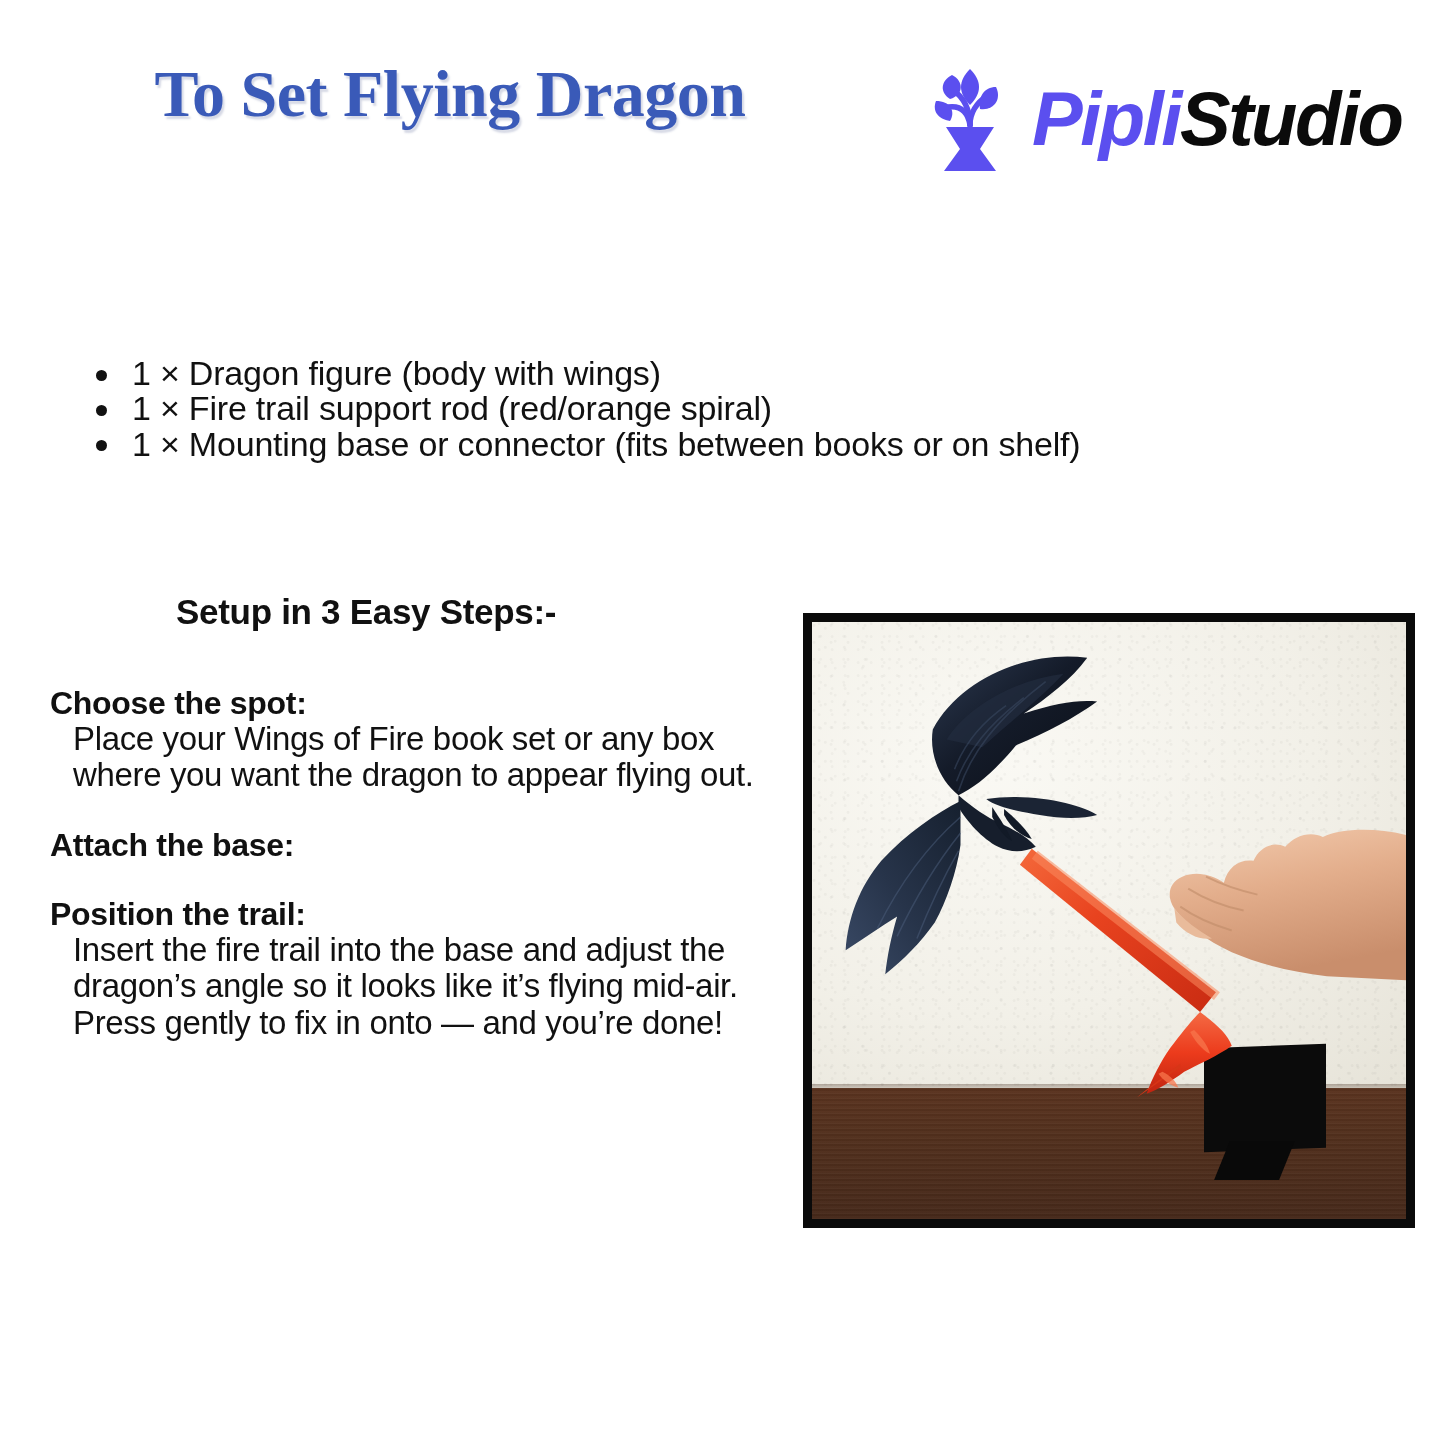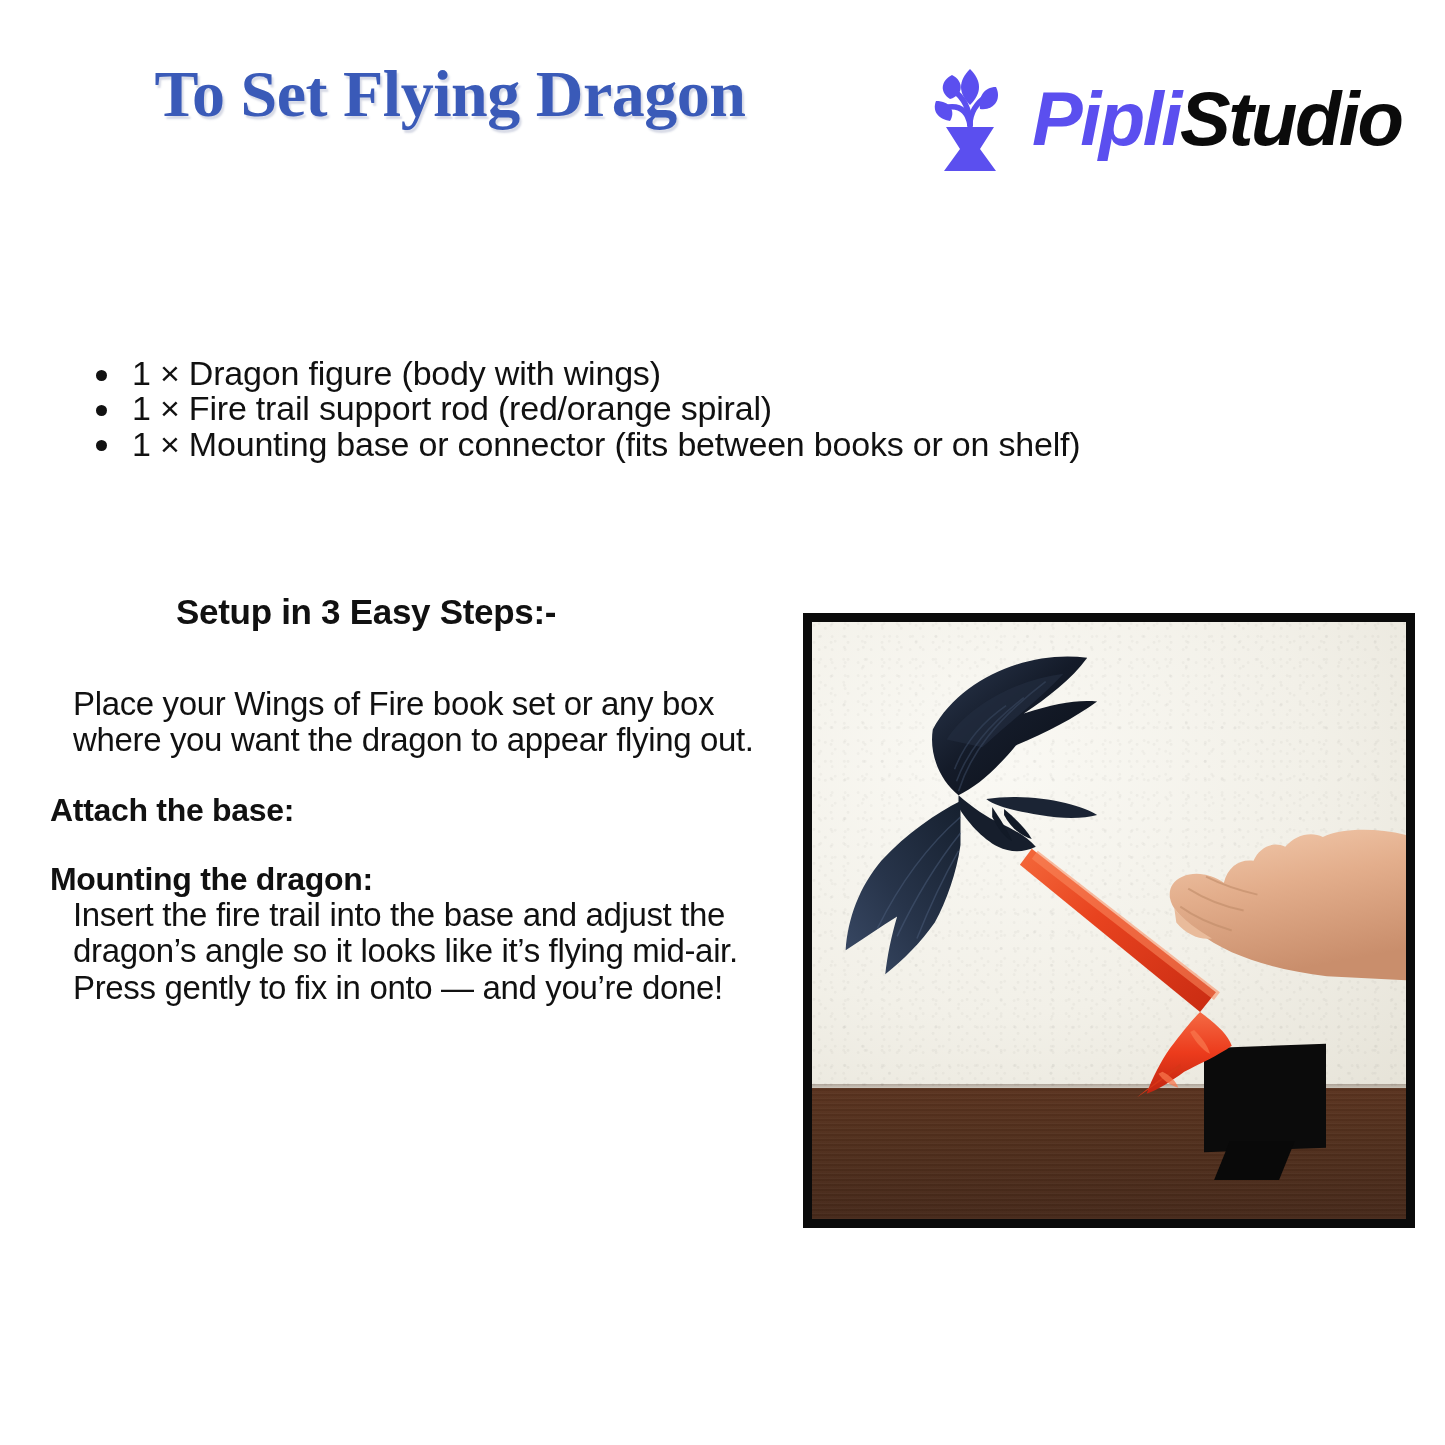--- a/index.html
+++ b/index.html
@@ -249,27 +249,28 @@
   <ul id="included-list">
     <li><span class="bullet"></span><span>1 × Dragon figure (body with wings)</span></li>
     <li><span class="bullet"></span><span>1 × Fire trail support rod (red/orange spiral)</span></li>
     <li><span class="bullet"></span><span>1 × Mounting base or connector (fits between books or on shelf)</span></li>
   </ul>
 
   <div id="steps-heading">Setup in 3 Easy Steps:-</div>
 
   <div id="steps">
     <div class="step">
+      <div class="step-title">Choose the spot:</div>
       <div class="step-body">Place your Wings of Fire book set or any box where you want the dragon to appear flying out.</div>
     </div>
     <div class="step">
       <div class="step-title">Attach the base:</div>
     </div>
     <div class="step">
-      <div class="step-title">Mounting the dragon:</div>
+      <div class="step-title">Position the trail:</div>
       <div class="step-body">Insert the fire trail into the base and adjust the dragon’s angle so it looks like it’s flying mid-air. Press gently to fix in onto — and you’re done!</div>
     </div>
   </div>
 
   <div id="photo-frame">
     <div id="photo-scene">
       <div class="ph-wall"></div>
       <div class="ph-shadowline"></div>
       <div class="ph-table"></div>
 

